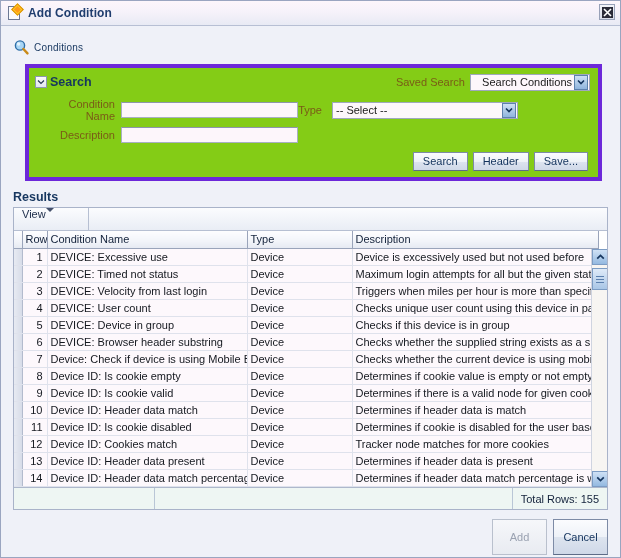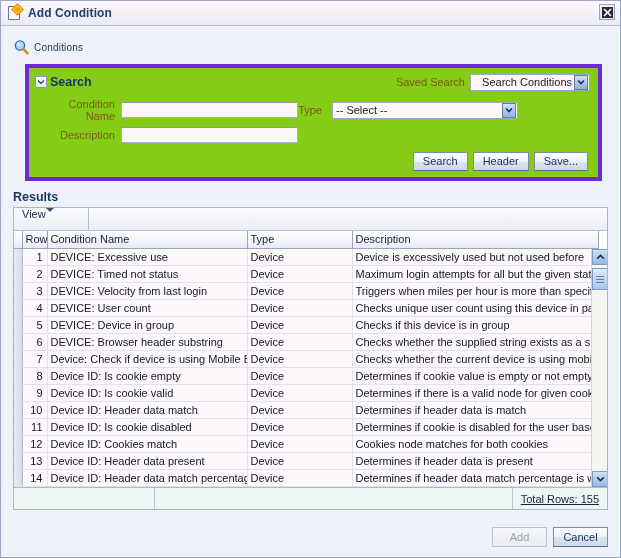--- a/index.html
+++ b/index.html
@@ -384,36 +384,35 @@
   }
   .status-left   { width: 140px; border-right: 1px solid #b9c6d6; }
   .status-middle { flex: 1 1 auto; border-right: 1px solid #b9c6d6; }
   .status-right {
     padding: 0 8px;
     display: flex;
     align-items: center;
     font-size: 11px;
     color: #12213a;
     white-space: nowrap;
-    text-decoration: underline;
   }
 
   
   .dialog-footer {
     flex: 0 0 auto;
     height: 40px;
     display: flex;
     align-items: center;
     justify-content: flex-end;
     gap: 6px;
     padding-right: 12px;
     box-sizing: border-box;
     background: #eff1f8;
   }
-  .dialog-footer .btn { min-width: 55px; height: 20px; line-height: 18px; }
+  .dialog-footer .btn { min-width: 55px; height: 36px; line-height: 18px; }
 </style>
 </head>
 <body>
 
 <div class="dialog">
 
   <div class="titlebar">
     <span class="title-icon">
       <span class="page"></span>
         <span class="star"></span>
@@ -594,21 +593,21 @@
                 <td class="rownum">11</td>
                 <td>Device ID: Is cookie disabled</td>
                 <td>Device</td>
                 <td>Determines if cookie is disabled for the user base</td>
               </tr>
               <tr>
                 <td class="handle"></td>
                 <td class="rownum">12</td>
                 <td>Device ID: Cookies match</td>
                 <td>Device</td>
-                <td>Cookies node matches for both cookies</td>
+                <td>Tracker node matches for more cookies</td>
               </tr>
               <tr>
                 <td class="handle"></td>
                 <td class="rownum">13</td>
                 <td>Device ID: Header data present</td>
                 <td>Device</td>
                 <td>Determines if header data is present</td>
               </tr>
               <tr>
                 <td class="handle"></td>

